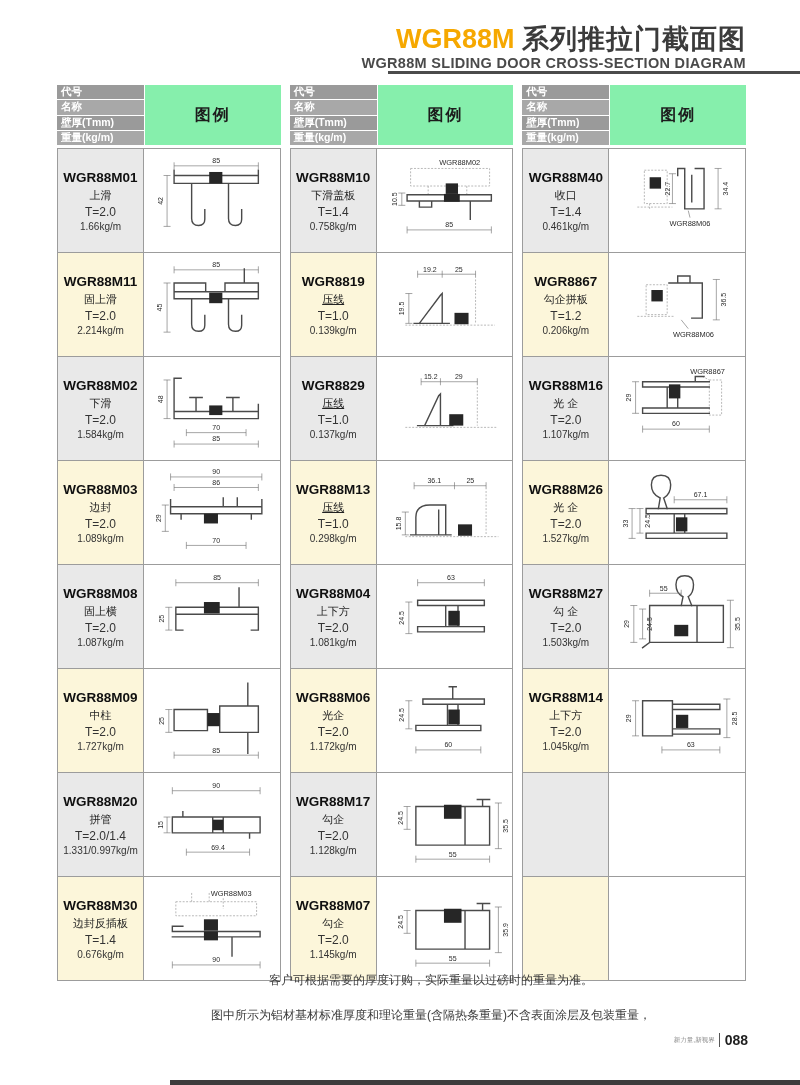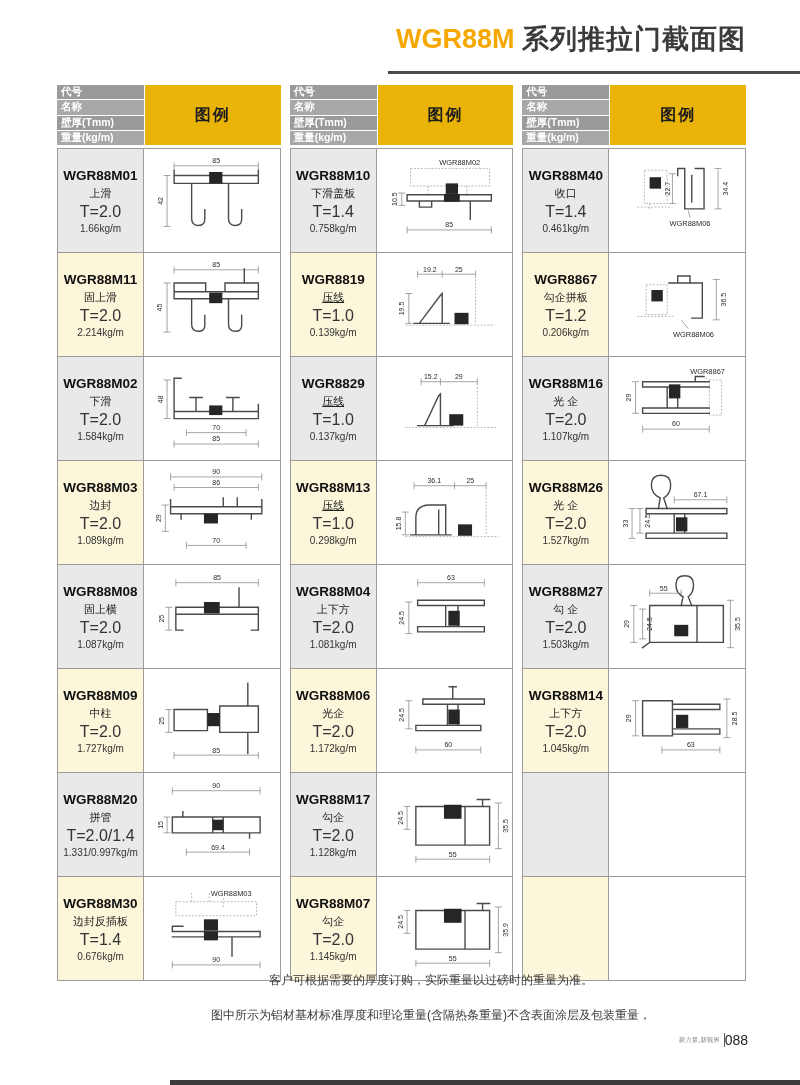--- a/index.html
+++ b/index.html
@@ -18,61 +18,62 @@
   .grid{position:absolute;top:85px;left:57px;width:689px;
         display:grid;grid-template-columns:1fr 1fr 1fr;column-gap:9px;}
   .col{display:flex;flex-direction:column;}
 
   .chead{display:grid;grid-template-columns:87px 1fr;column-gap:1px;height:60px;}
   .chead-labels{display:grid;grid-template-rows:repeat(4,1fr);row-gap:1px;}
   .chead-label{color:#fff;font-size:10.5px;font-weight:bold;padding-left:4px;
                display:flex;align-items:center;white-space:nowrap;}
   .chead-label:nth-child(odd){background:#9a9a9a;}
   .chead-label:nth-child(even){background:#a8a8a8;}
-  .chead-legend{background:#eab308;display:flex;align-items:center;justify-content:center;
+  .chead-legend{background:#86efac;display:flex;align-items:center;justify-content:center;
                 font-size:16px;font-weight:bold;color:#1c1c1c;letter-spacing:2px;}
 
   .rows{margin-top:3px;display:flex;flex-direction:column;}
   .row{display:grid;grid-template-columns:87px 1fr;height:105px;}
   .row:not(:first-child){margin-top:-1px;}
   .labelcell{border:1px solid #9c9c9c;display:flex;flex-direction:column;align-items:center;
              justify-content:center;text-align:center;padding:2px 9px;box-sizing:border-box;}
   .rows .row:nth-child(odd) .labelcell{background:#e9e9e9;}
   .rows .row:nth-child(even) .labelcell{background:#fcf6da;}
   .diagcell{border:1px solid #9c9c9c;margin-left:-1px;background:#fff;box-sizing:border-box;
             padding:2px;}
   .code{font-size:13.5px;font-weight:bold;color:#101010;white-space:nowrap;}
   .pname{font-size:11px;color:#222;margin:3px 0 2px;}
   .u{text-decoration:underline;}
-  .thick{font-size:16px;color:#333;margin-bottom:2px;}
+  .thick{font-size:12px;color:#333;margin-bottom:2px;}
   .weight{font-size:10px;color:#333;white-space:nowrap;}
 
   
   svg{display:block;width:100%;height:100%;}
   .p{fill:none;stroke:#4a4a4a;stroke-width:1.6;stroke-linecap:square;}
   .b{fill:#262626;stroke:none;}
   .d{fill:none;stroke:#6e6e6e;stroke-width:0.7;}
   .g{fill:none;stroke:#a6a6a6;stroke-width:0.9;stroke-dasharray:2.2 1.7;}
   .t{font-size:8px;fill:#2a2a2a;}
   .rf{font-size:8.5px;fill:#2a2a2a;}
 
   
   .note{position:absolute;left:0;width:800px;text-align:center;font-size:12px;color:#3a3a3a;padding-left:31px;}
   .note1{top:1007px;}
   .note2{top:972px;}
   .pageinfo{position:absolute;top:1033px;right:52px;display:flex;align-items:center;}
   .tagline{font-size:6.5px;color:#8a8a8a;margin-right:4px;}
-  .pagenum{font-size:14px;font-weight:normal;color:#1e1e1e;border-left:1.5px solid #555;line-height:14px;}
+  .pagenum{font-size:14px;font-weight:bold;color:#1e1e1e;border-left:1.5px solid #555;padding-left:5px;line-height:14px;}
   .bottombar{position:absolute;left:170px;right:0;bottom:0;height:5px;background:#3d3d3d;}
 </style>
 </head>
 <body>
 
 <div class="titlebar">
   <div class="title-line"><span class="title-code">WGR88M</span> <span class="title-cn">系列推拉门截面图</span></div>
+  <div class="subtitle">WGR88M SLIDING DOOR CROSS-SECTION DIAGRAM</div>
 </div>
 <div class="title-rule"></div>
 
 <div class="grid">
 
   <div class="col">
     <div class="chead">
       <div class="chead-labels">
         <div class="chead-label">代号</div>
         <div class="chead-label">名称</div>

